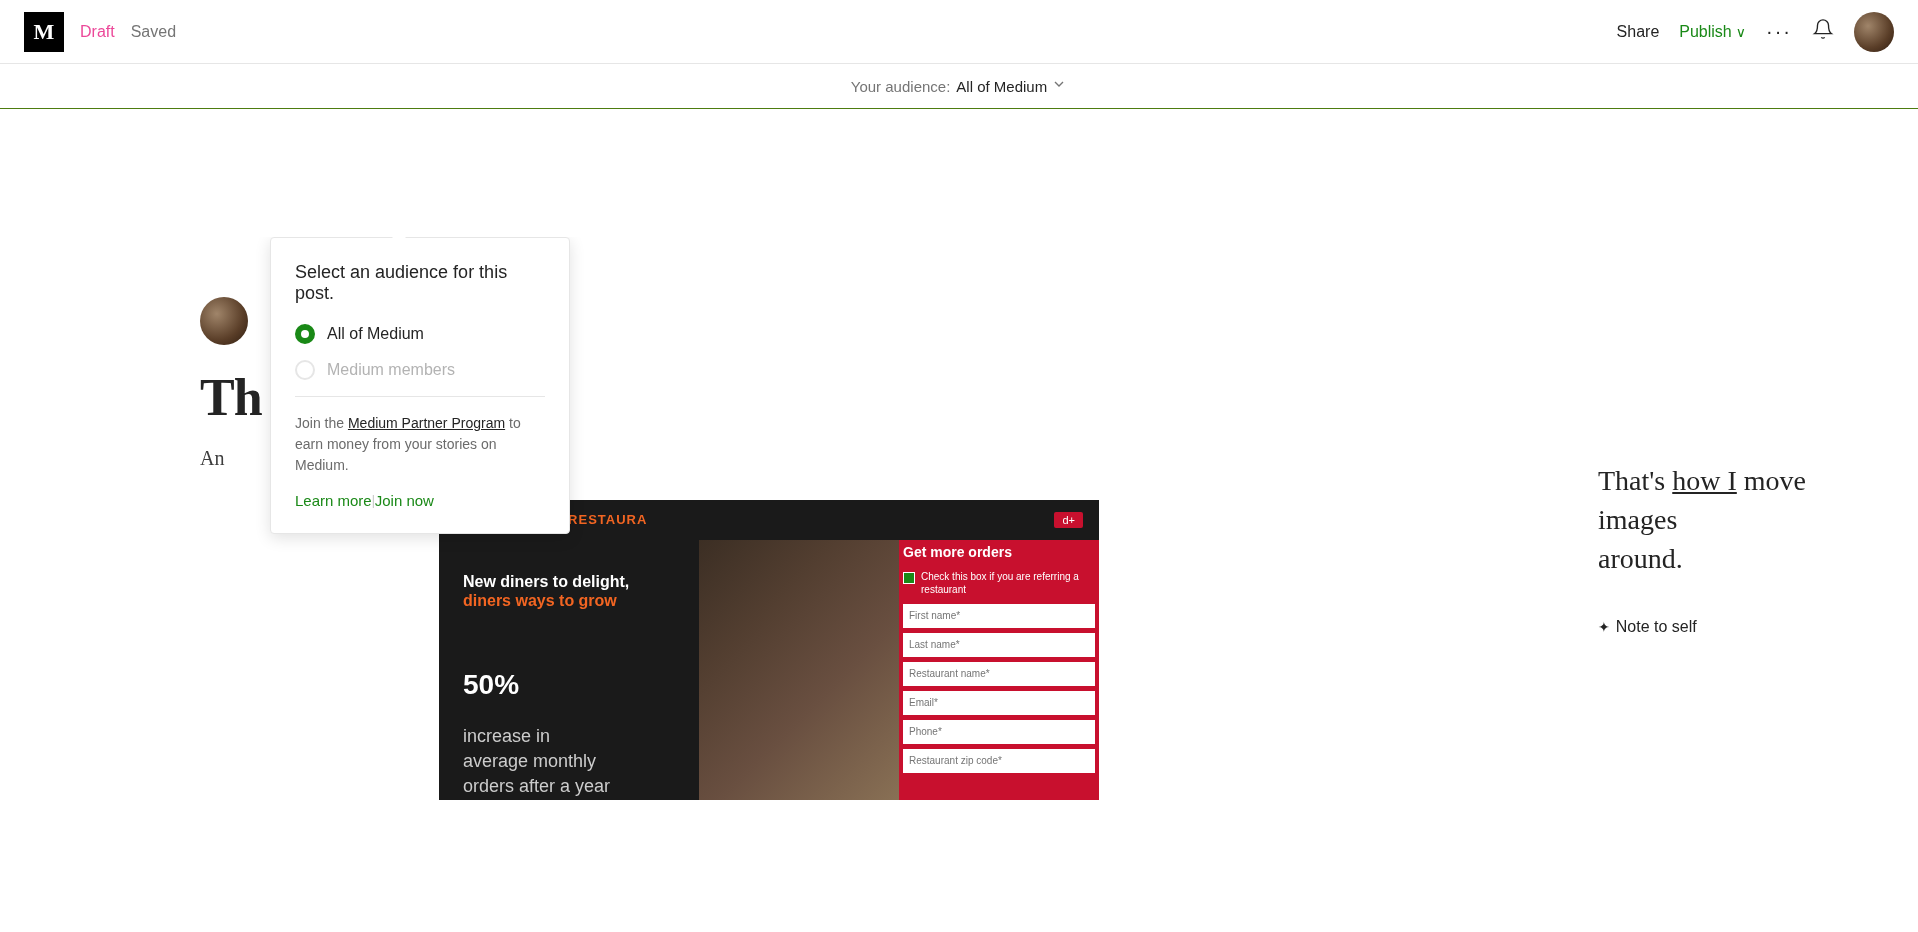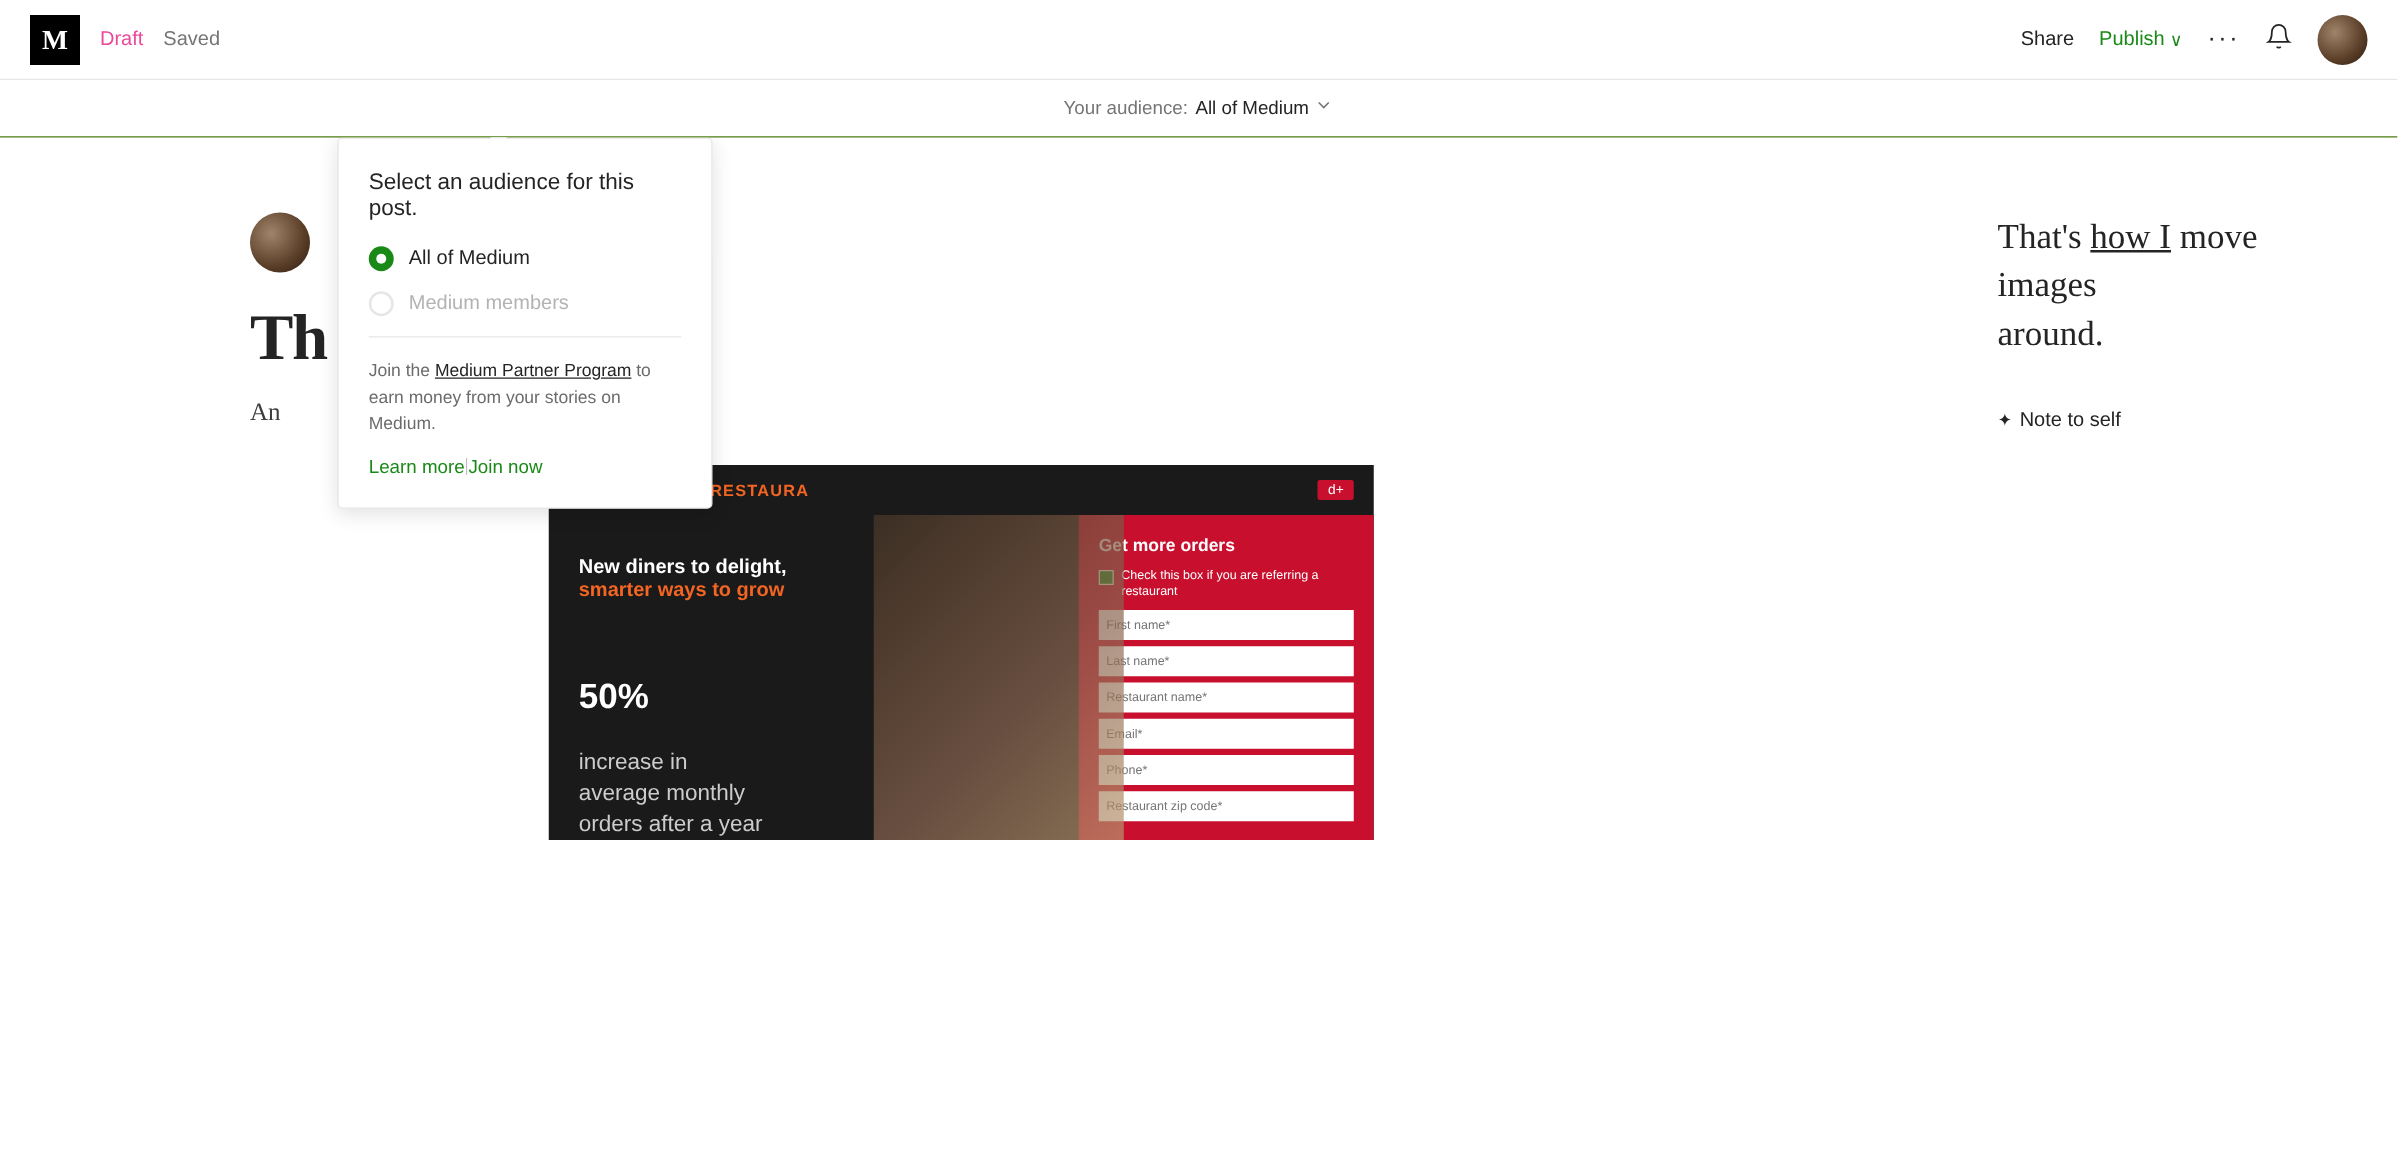--- a/index.html
+++ b/index.html
@@ -132,20 +132,21 @@
       color: #757575;
       margin-left: 4px;
     }
 
     
     .main {
       display: flex;
       position: relative;
       height: calc(932px - 64px - 49px);
       overflow: hidden;
+      align-items: center;
     }
 
     
     .editor-area {
       flex: 1;
       padding: 0 200px;
       position: relative;
       overflow: hidden;
     }
 
@@ -366,22 +367,22 @@
     .ad-stat-desc {
       font-size: 18px;
       color: #ccc;
       margin-top: 22px;
       font-family: -apple-system, sans-serif;
       max-width: 150px;
       line-height: 1.4;
     }
     .ad-form-section {
       background: #c8102e;
-      width: 236px;
-      padding: 16px;
+      width: 200px;
+      padding: 4px;
       flex-shrink: 0;
     }
     .ad-form-title {
       font-size: 14px;
       font-weight: 700;
       color: #fff;
       margin-bottom: 10px;
       font-family: -apple-system, sans-serif;
     }
     .ad-checkbox-row {
@@ -538,21 +539,21 @@
       <div class="ad-top-bar">
         <span class="grubhub-label">
           <span>GRUBHUB FOR RESTAURA</span>
         </span>
         <span class="ad-plus-btn">d+</span>
       </div>
       <div class="ad-main">
         <div class="ad-left-content">
           <div class="ad-headline">
             <div>New diners to delight,</div>
-            <div class="ad-headline-red">smarter ways to grow</div>
+            <div class="ad-headline-red">diners ways to grow</div>
           </div>
           <div class="ad-stat">
             <div class="ad-percent">
               <span>50</span><span>%</span>
             </div>
             <div class="ad-stat-desc">increase in average monthly orders after a year on Grubhub</div>
           </div>
         </div>
         <div class="ad-photo-area"></div>
         <div class="ad-form-section">

